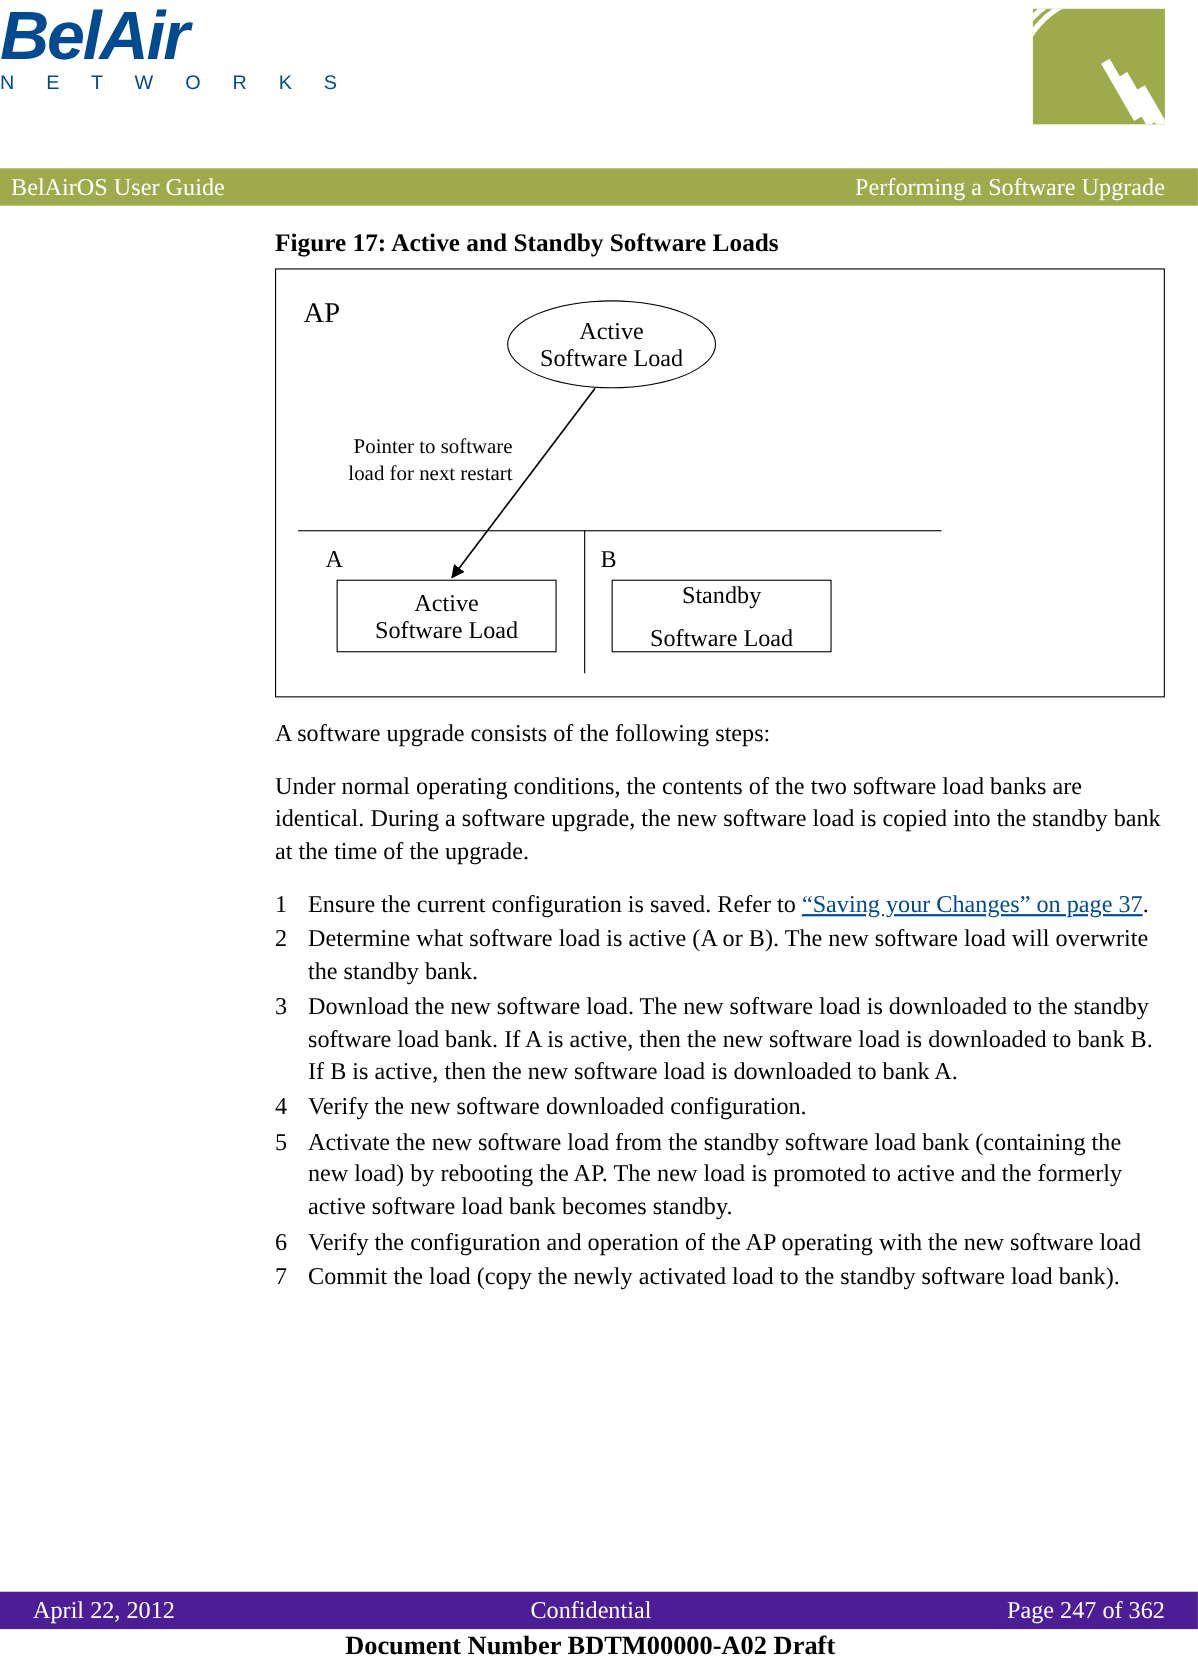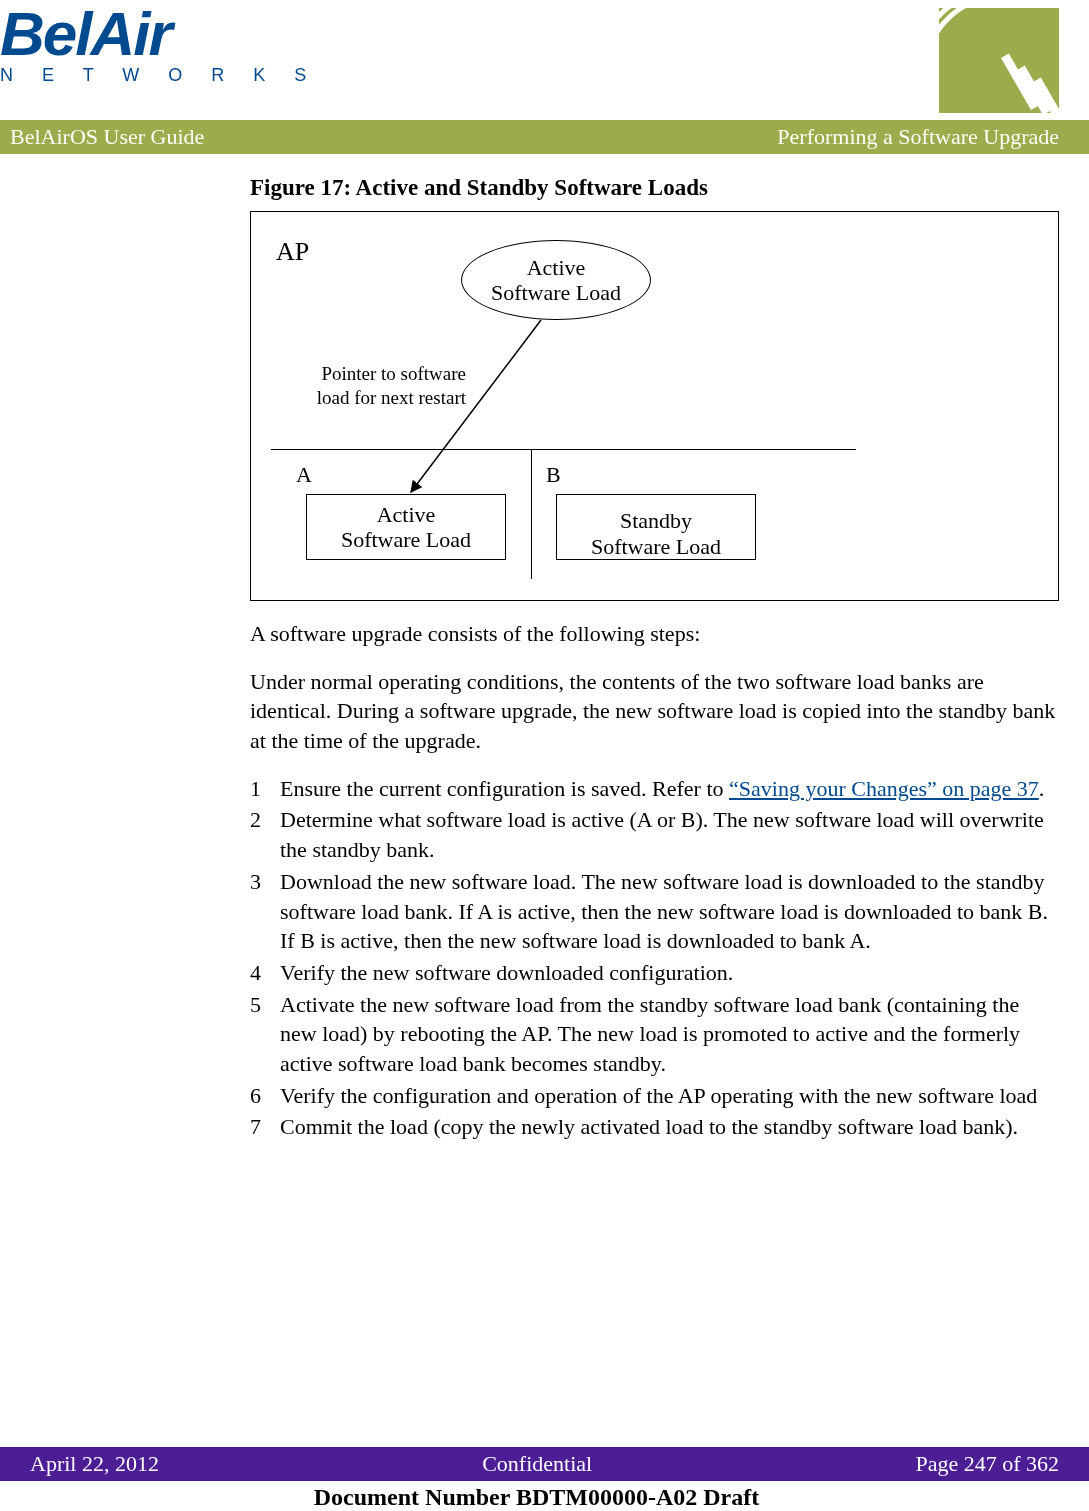--- a/index.html
+++ b/index.html
@@ -6,21 +6,21 @@
   body {
     font-family: Georgia, 'Times New Roman', serif;
     background: #fff;
     width: 1089px;
     height: 1511px;
     position: relative;
     color: #000;
   }
   .page-header {
     position: relative;
-    height: 120px;
+    height: 153px;
     padding: 8px 30px 0 0;
     display: flex;
     justify-content: space-between;
     align-items: flex-start;
   }
   .logo-area { padding-left: 0; }
   .logo-main {
     font-family: Arial, sans-serif;
     font-size: 62px;
     font-weight: bold;
@@ -112,21 +112,21 @@
     align-items: center; justify-content: center;
     font-size: 22px; line-height: 1.15;
     background: #fff;
   }
   .load-box-b {
     position: absolute;
     top: 282px; left: 305px;
     width: 200px; height: 66px;
     border: 1.5px solid #000;
     display: flex; flex-direction: column;
-    align-items: center; justify-content: flex-end;
+    align-items: center; justify-content: space-between;
     font-size: 22px; line-height: 1.15;
     background: #fff;
   }
   .vert-sep {
     position: absolute;
     top: 237px; left: 280px;
     width: 1px; height: 130px;
     background: #000;
   }
   .arrow-svg {

